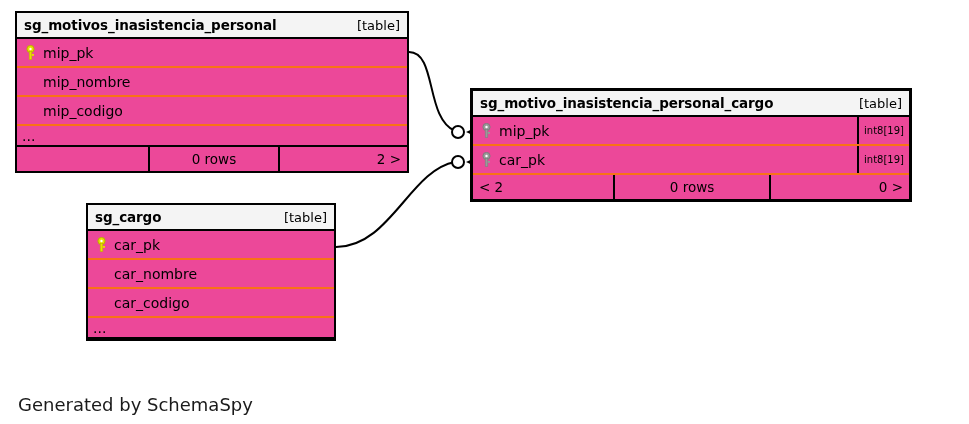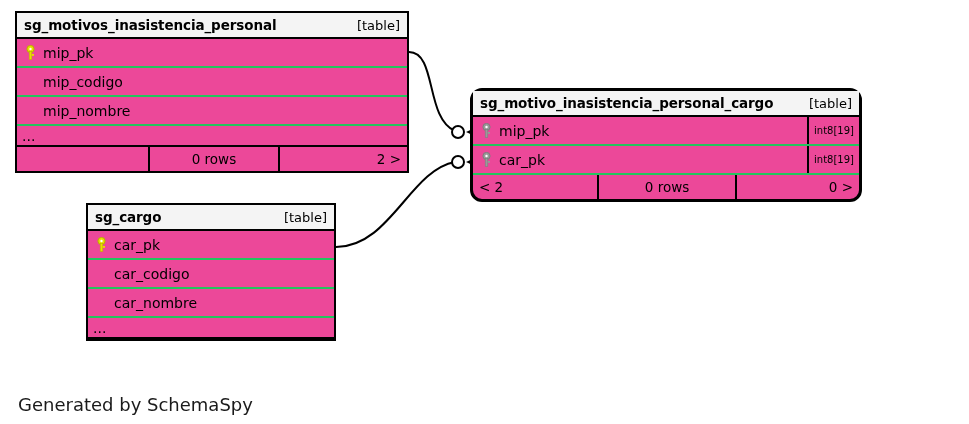--- a/index.html
+++ b/index.html
@@ -55,21 +55,21 @@
     letter-spacing: -0.1px;
     white-space: nowrap;
   }
   .t-kind {
     font-size: 13px;
     color: #000000;
     white-space: nowrap;
   }
   .t-row {
     box-sizing: border-box;
-    border-bottom: 2px solid #22c55e;
+    border-bottom: 2px solid #f97316;
     height: 29px;
     display: flex;
     align-items: center;
     position: relative;
   }
   .t-row .col-name {
     flex: 1 1 auto;
     display: flex;
     align-items: center;
     padding-left: 7px;
@@ -180,41 +180,41 @@
             <rect x="6.8" y="9" width="2.2" height="1.8" fill="#e8e000"></rect>
           </svg>
         </span>
         <span class="colname-text">mip_pk</span>
       </div>
     </div>
 
     <div class="t-row">
       <div class="col-name">
         <span class="key-gap"></span>
+        <span class="colname-text">mip_nombre</span>
+      </div>
+    </div>
+
+    <div class="t-row">
+      <div class="col-name">
+        <span class="key-gap"></span>
         <span class="colname-text">mip_codigo</span>
-      </div>
-    </div>
-
-    <div class="t-row">
-      <div class="col-name">
-        <span class="key-gap"></span>
-        <span class="colname-text">mip_nombre</span>
       </div>
     </div>
 
     <div class="ellipsis-row">...</div>
 
     <div class="t-footer">
       <div class="f-cell f-left" style="width:33.5%"></div>
       <div class="f-cell f-center f-div" style="width:33.5%">0 rows</div>
       <div class="f-cell f-right f-div" style="flex:1">2 &gt;</div>
     </div>
   </div>
 
-  <div class="table-box focus" style="left:470px; top:88px; width:392px;border-radius:12px;">
+  <div class="table-box focus" style="left:470px; top:88px; width:442px;">
     <div class="t-header">
       <span class="t-title">sg_motivo_inasistencia_personal_cargo</span>
       <span class="t-kind">[table]</span>
     </div>
 
     <div class="t-row">
       <div class="col-name">
         <span class="key-slot">
           <svg width="11" height="16" viewBox="0 0 11 16" xmlns="http://www.w3.org/2000/svg">
             <circle cx="5.5" cy="4" r="3.6" fill="#9a9a9a" stroke="#7d7d7d" stroke-width="1"></circle>
@@ -266,30 +266,30 @@
             <rect x="6.8" y="9" width="2.2" height="1.8" fill="#e8e000"></rect>
           </svg>
         </span>
         <span class="colname-text">car_pk</span>
       </div>
     </div>
 
     <div class="t-row">
       <div class="col-name">
         <span class="key-gap"></span>
+        <span class="colname-text">car_nombre</span>
+      </div>
+    </div>
+
+    <div class="t-row">
+      <div class="col-name">
+        <span class="key-gap"></span>
         <span class="colname-text">car_codigo</span>
       </div>
     </div>
 
-    <div class="t-row">
-      <div class="col-name">
-        <span class="key-gap"></span>
-        <span class="colname-text">car_nombre</span>
-      </div>
-    </div>
-
     <div class="ellipsis-row">...</div>
 
   </div>
 
   <div class="footer-note">Generated by SchemaSpy</div>
 
 </div>
 
 </body></html>

